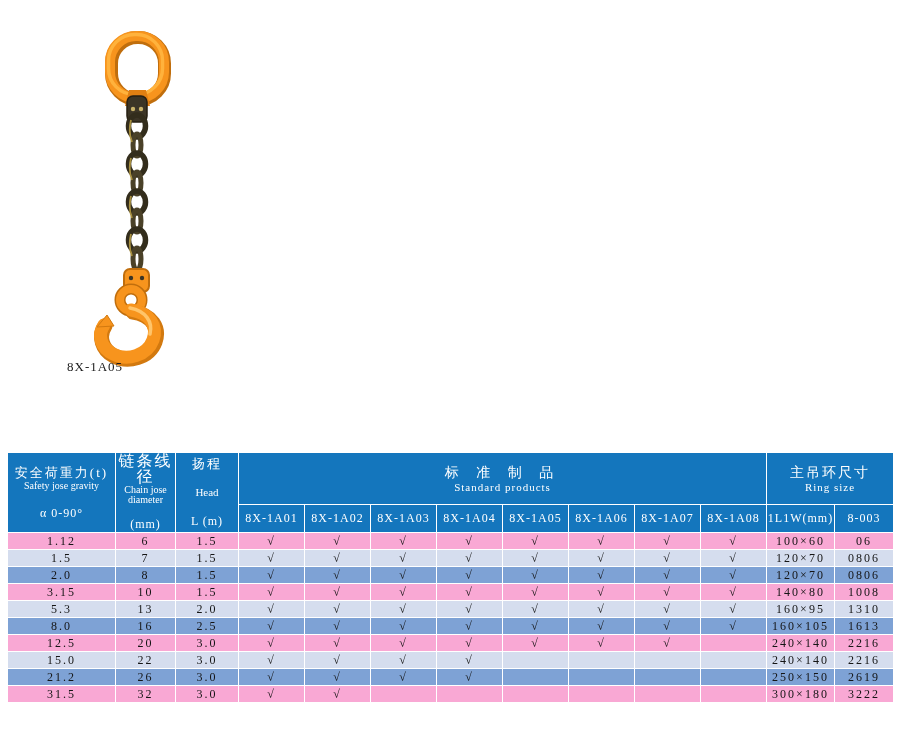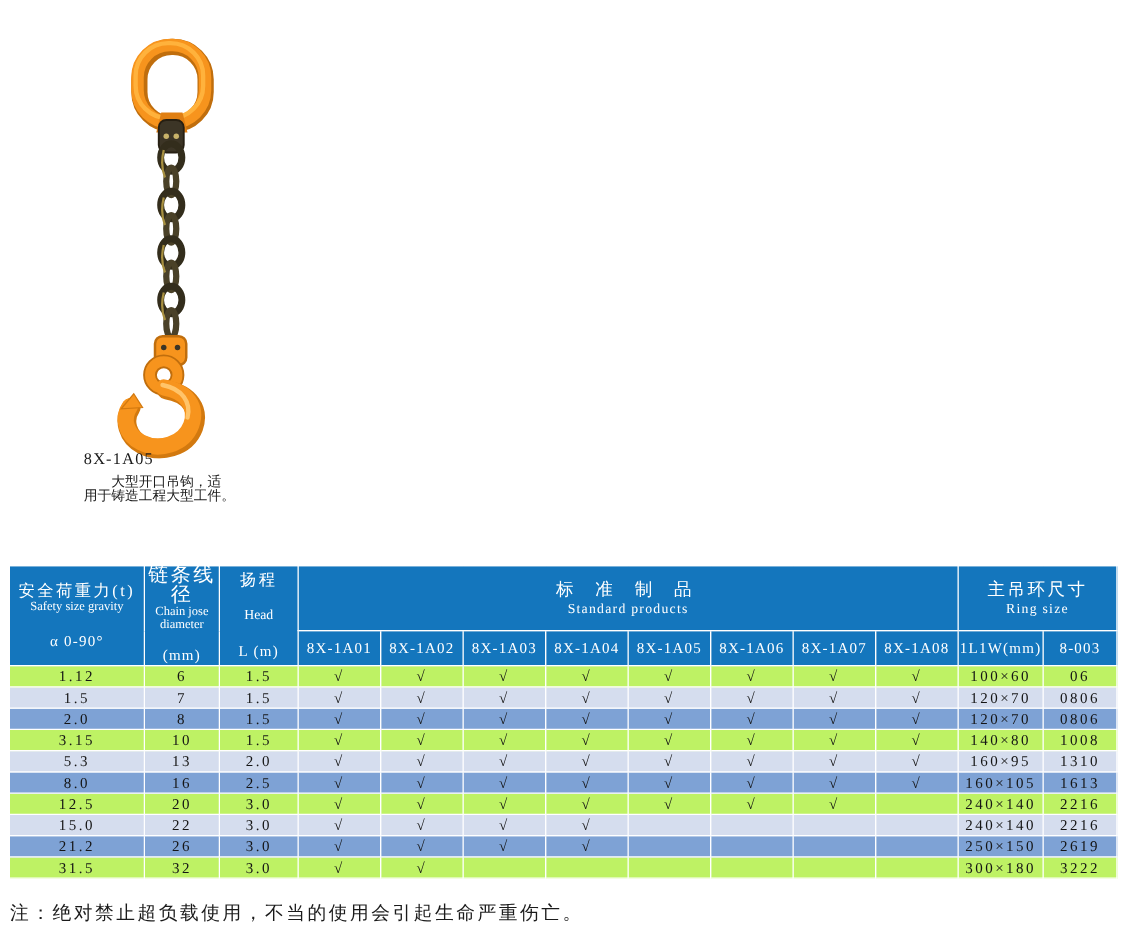--- a/index.html
+++ b/index.html
@@ -39,21 +39,21 @@
   }
   .group-th { height:40px; }
   .sub-th   { height:21px; font-size:12px; letter-spacing:1px; }
   .big-th   { height:62px; }
   .h-zh  { font-size:13px; letter-spacing:2px; line-height:16px; }
   .h-en  { font-size:10px; letter-spacing:0; line-height:10px; }
   .h-sub { font-size:12px; letter-spacing:1px; line-height:15px; margin-top:15px; }
   .group-zh { font-size:14px; letter-spacing:7px; line-height:17px; }
   .group-en { font-size:11px; letter-spacing:1px; line-height:13px; }
 
-  .shade-a { background:#bef264;padding-left:16px; }
+  .shade-a { background:#f9a8d4;padding-left:16px; }
   .shade-b { background:#D5DDEE; }
   .shade-c { background:#7EA2D5; }
   .check-cell { font-size:11px; letter-spacing:0; color:#333333; }
 
   
   .notice-band {
     position:absolute; left:0; top:688px; width:900px; height:29px;
     background:#D6ECF9; display:flex; align-items:center;
   }
   .notice-band .band-text {
@@ -106,24 +106,20 @@
       <circle cx="73" cy="278" r="11" fill="none" stroke="#C06E0D" stroke-width="11"></circle>
       <circle cx="73" cy="278" r="11" fill="none" stroke="#F7941D" stroke-width="8"></circle>
       <path d="M75 290 C 94 293, 102 306, 97 320 C 91 336, 70 341, 56 334 C 44 328, 40 314, 47 304" fill="none" stroke="#D2790F" stroke-width="15" stroke-linecap="round"></path>
       <path d="M73 288 C 92 291, 100 304, 95 318 C 89 334, 69 339, 55 332 C 43 326, 39 313, 46 303" fill="none" stroke="#F7941D" stroke-width="13" stroke-linecap="round"></path>
       <path d="M72 286 C 88 289, 95 300, 92 312" fill="none" stroke="#FFC469" stroke-width="3.5" stroke-linecap="round"></path>
       <polygon points="39,305 49,293 56,304" fill="#F7941D" stroke="#D2790F" stroke-width="1"></polygon>
     </g>
   </svg>
 
   <div class="product-code">8X-1A05</div>
-  <div class="product-desc">
-    <div class="line1">大型开口吊钩，适</div>
-    <div class="line2">用于铸造工程大型工件。</div>
-  </div>
 
   <table class="spec-table">
     <colgroup>
       <col style="width:108px">
         <col style="width:60px">
         <col style="width:63px">
       <col style="width:66px">
         <col style="width:66px">
         <col style="width:66px">
         <col style="width:66px">
@@ -131,21 +127,21 @@
         <col style="width:66px">
         <col style="width:66px">
         <col style="width:66px">
       <col style="width:68px">
         <col style="width:59px">
     </colgroup>
     <thead>
       <tr>
         <th rowspan="2" class="big-th">
           <div class="h-zh">安全荷重力(t)</div>
-          <div class="h-en">Safety size gravity</div>
+          <div class="h-en">Safety jose gravity</div>
           <div class="h-sub">α 0-90°</div>
         </th>
         <th rowspan="2" class="big-th">
           <div class="h-zh" style="font-size:16px;">链条线径</div>
           <div class="h-en">Chain jose</div>
           <div class="h-en">diameter</div>
           <div class="h-sub" style="margin-top:12px;">(mm)</div>
         </th>
         <th rowspan="2" class="big-th">
           <div class="h-zh">扬程</div>
@@ -321,15 +317,14 @@
       <td class="check-cell"></td>
       <td class="check-cell"></td>
       <td class="check-cell"></td>
       <td class="check-cell"></td>
       <td>300×180</td>
       <td>3222</td>
     </tr>
       </tbody>
   </table>
 
-  <div class="warning-note">注：绝对禁止超负载使用，不当的使用会引起生命严重伤亡。</div>
 
 </div>
 
 </body></html>

